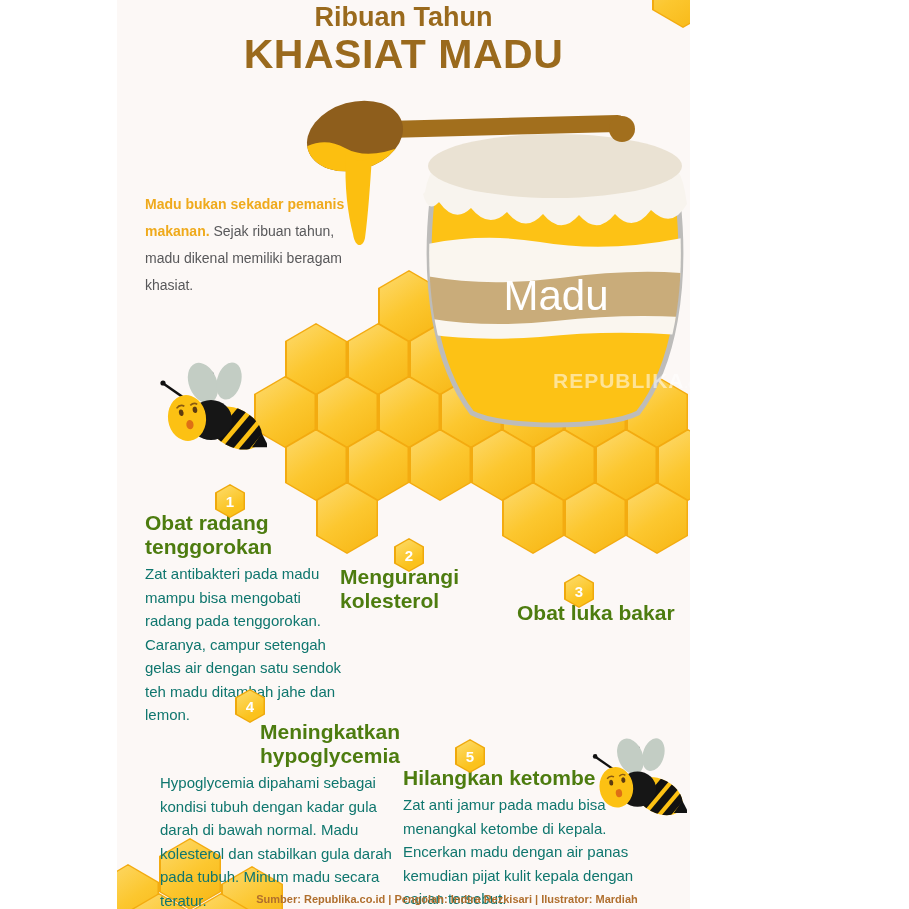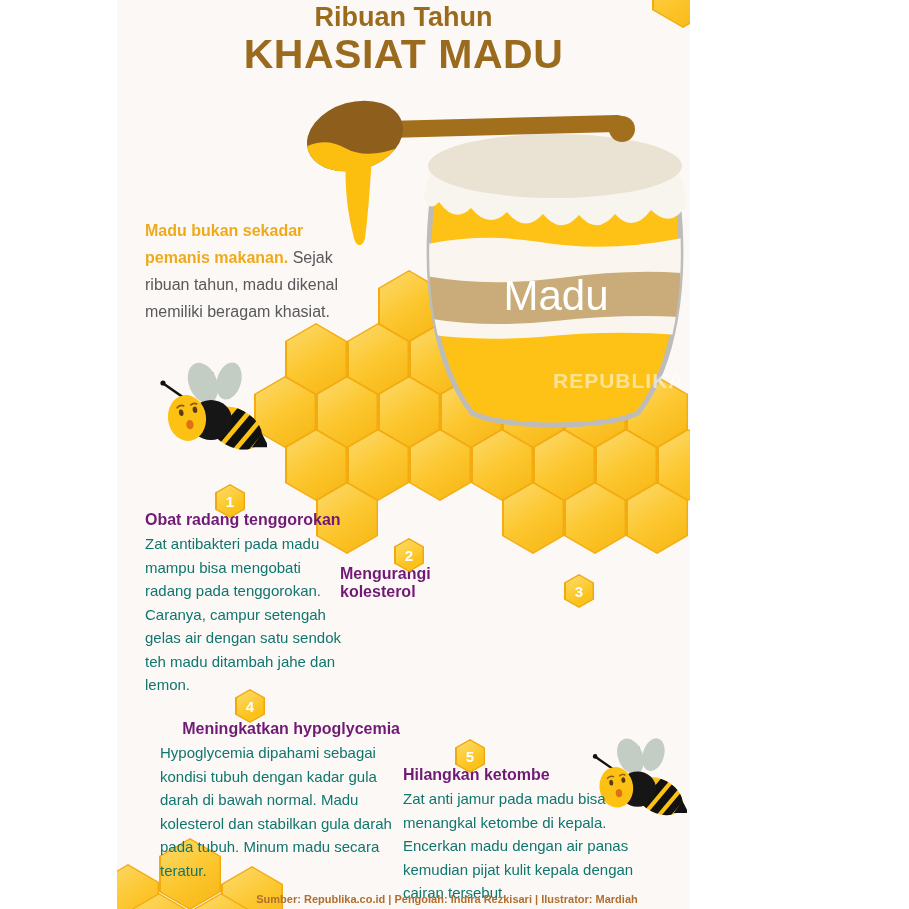--- a/index.html
+++ b/index.html
@@ -7,22 +7,22 @@
           font-family:"Liberation Sans", sans-serif;text-decoration:underline;}
   .panel{position:absolute;left:117px;top:0;width:573px;height:909px;background:#fcf8f6;overflow:hidden;}
 
   
   .title1{position:absolute;top:2px;left:0;width:100%;text-align:center;
           font-size:27px;font-weight:600;color:#9a6a1d;z-index:6;}
   .title2{position:absolute;top:31px;left:0;width:100%;text-align:center;
           font-size:41px;font-weight:800;letter-spacing:.5px;color:#9a6a1d;z-index:6;}
 
   
-  .intro{position:absolute;left:28px;top:217px;width:214px;z-index:6;
-         font-size:16px;line-height:27px;}
+  .intro{position:absolute;left:28px;top:191px;width:214px;z-index:6;
+         font-size:14px;line-height:27px;}
   .intro .b{font-weight:bold;color:#efaa1c;}
   .intro .t{color:#58585a;}
 
   
   .hex{position:absolute;width:62px;height:72px;background:#f3ab10;
        clip-path:polygon(50% 0%,100% 25%,100% 75%,50% 100%,0% 75%,0% 25%);z-index:1;}
   .hex::after{content:"";position:absolute;inset:1.5px;
        clip-path:polygon(50% 0%,100% 25%,100% 75%,50% 100%,0% 75%,0% 25%);
        background:linear-gradient(145deg,#fdd764 8%,#fcc72f 50%,#f7b715 95%);}
 
@@ -38,21 +38,21 @@
 
   
   .section{position:absolute;z-index:5;}
   .badge{position:absolute;top:0;width:30px;height:34px;background:#efa90c;
          clip-path:polygon(50% 0%,100% 25%,100% 75%,50% 100%,0% 75%,0% 25%);}
   .badge::after{content:"";position:absolute;inset:1.5px;
          clip-path:polygon(50% 0%,100% 25%,100% 75%,50% 100%,0% 75%,0% 25%);
          background:linear-gradient(150deg,#fdd85f 10%,#fbc21c 70%);}
   .badge span{position:absolute;inset:0;z-index:1;display:flex;align-items:center;justify-content:center;
          color:#fff;font-weight:bold;font-size:15px;}
-  .sec-h{padding-top:27px;font-weight:bold;font-size:16px;color:#701a75;}
+  .sec-h{padding-top:27px;font-weight:bold;font-size:21px;color:#4d7c0f;}
   .sec-b{margin-top:3px;font-size:15px;line-height:23.5px;color:#0f766e;}
   .s1{left:28px;top:484px;width:196px;}   .s1 .badge{left:70px;}
   .s2{left:223px;top:538px;width:170px;}  .s2 .badge{left:54px;}
   .s3{left:400px;top:574px;width:165px;}  .s3 .badge{left:47px;}
   .s4{left:43px;top:689px;width:240px;}   .s4 .badge{left:75px;} .s4 .sec-h{padding-top:31px;text-align:right;}
   .s5{left:286px;top:739px;width:264px;}  .s5 .badge{left:52px;}
 
   .footer{position:absolute;left:100px;top:893px;width:460px;text-align:center;z-index:5;
           font-size:11px;font-weight:600;color:#b06f2e;}
 </style>
@@ -208,20 +208,21 @@
     <div class="section s2">
       <div class="badge">
           <span>2</span>
         </div>
       <div class="sec-h">Mengurangi kolesterol</div>
     </div>
     <div class="section s3">
       <div class="badge">
           <span>3</span>
         </div>
+      <div class="sec-h">Obat luka bakar</div>
     </div>
     <div class="section s4">
       <div class="badge">
           <span>4</span>
         </div>
       <div class="sec-h">Meningkatkan hypoglycemia</div>
       <div class="sec-b">Hypoglycemia dipahami sebagai kondisi tubuh dengan kadar gula darah di bawah normal. Madu kolesterol dan stabilkan gula darah pada tubuh. Minum madu secara teratur.</div>
     </div>
     <div class="section s5">
       <div class="badge">

